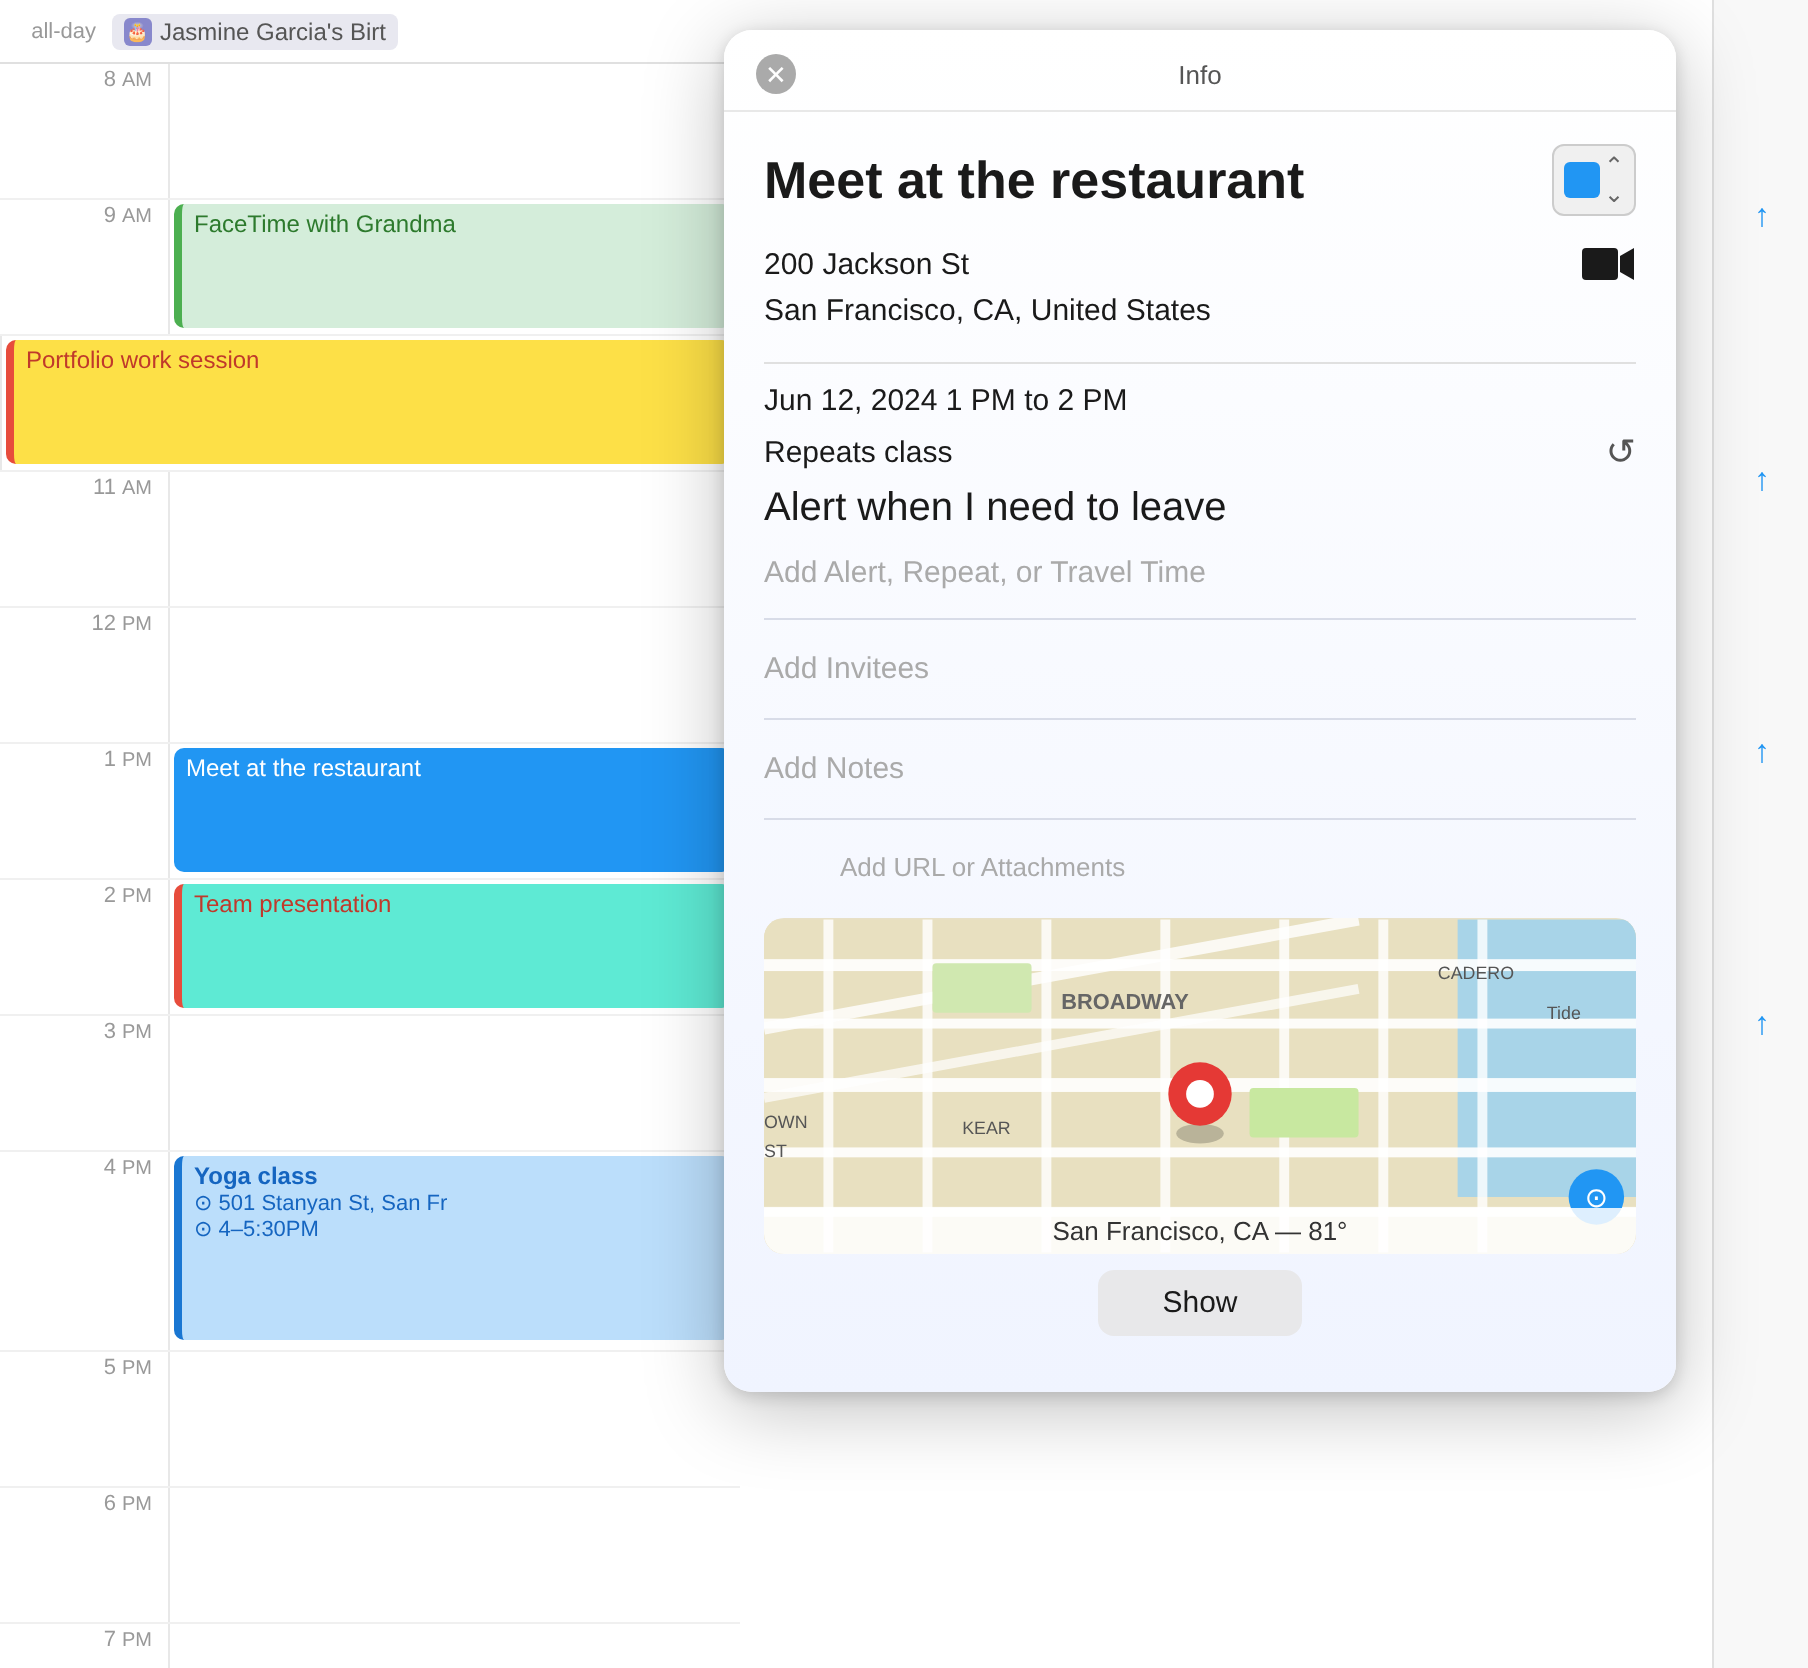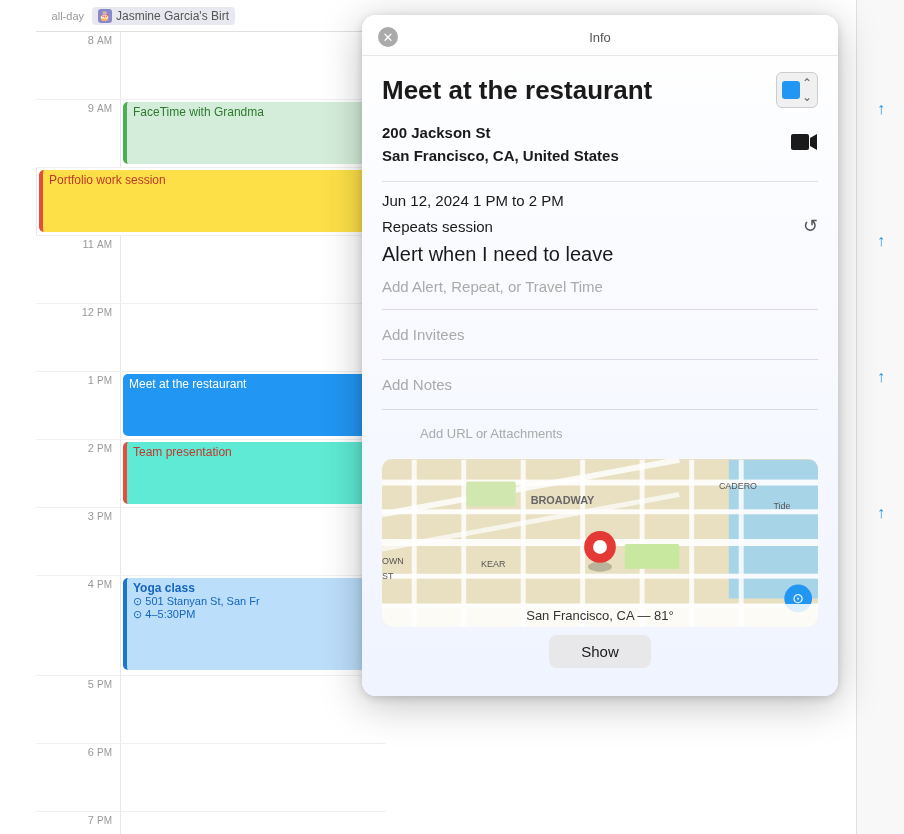--- a/index.html
+++ b/index.html
@@ -17,24 +17,23 @@
       position: absolute;
       top: 0; left: 0;
       width: 904px;
       height: 834px;
       background: #fff;
     }
 
     
     .time-grid {
       position: absolute;
-      top: 0; left: 16px;
+      top: 0; left: 0;
       width: 370px;
       height: 644px;
-      padding-left: 20px;
     }
 
     .all-day-row {
       display: flex;
       align-items: center;
       height: 32px;
       border-bottom: 1px solid #e0e0e0;
       padding-left: 8px;
       font-size: 12px;
       color: #888;
@@ -231,24 +230,23 @@
       border-radius: 3px;
     }
 
     .chevron-icon {
       font-size: 12px;
       color: #666;
     }
 
     .location-row {
       display: flex;
-      align-items: center;
+      align-items: flex-start;
       justify-content: space-between;
       margin-bottom: 14px;
-      font-weight: bold;
     }
 
     .location-text {
       font-size: 15px;
       color: #1a1a1a;
       line-height: 1.5;
     }
 
     .video-icon {
       font-size: 20px;
@@ -535,21 +533,21 @@
           <polygon points="20,6 27,2 27,18 20,14" fill="#1a1a1a"></polygon>
         </svg>
       </div>
     </div>
 
     <div class="divider"></div>
 
     <div class="date-row">Jun 12, 2024  1 PM to 2 PM</div>
 
     <div class="repeat-row">
-      <span class="repeat-text">Repeats session</span>
+      <span class="repeat-text">Repeats class</span>
       <span class="repeat-icon">↺</span>
     </div>
 
     <div class="alert-row">Alert when I need to leave</div>
 
     <div class="add-row">Add Alert, Repeat, or Travel Time</div>
 
     <div class="section-divider"></div>
 
     <div class="add-invitees-row">Add Invitees</div>

